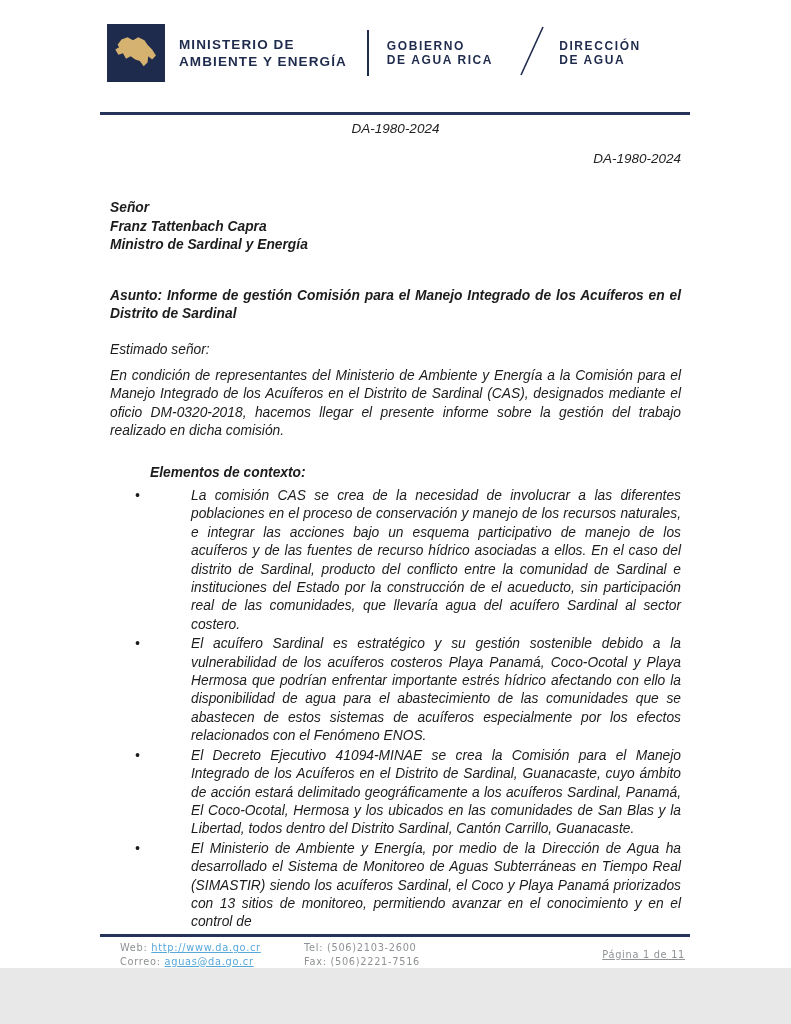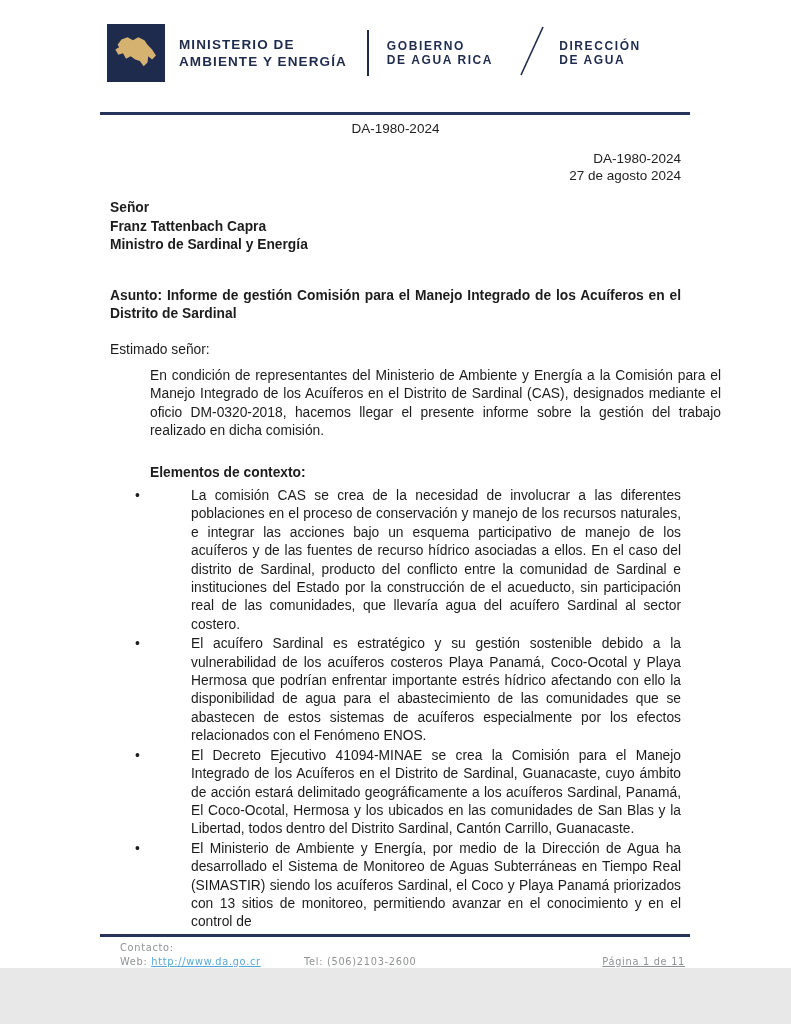--- a/index.html
+++ b/index.html
@@ -73,29 +73,29 @@
 
   
   .content {
     position: absolute;
     left: 110px;
     width: 571px;
     top: 0;
     font-size: 13.8px;
     line-height: 18.4px;
   }
-  .abs { position: absolute; width: 100%; }
+  .abs { position: absolute; width: 100%; font-style: italic; }
 
   .doc-number-center { top: 120px; text-align: center; font-size: 13.5px; color: #222; }
   .ref-block { top: 151px; text-align: right; font-size: 13.5px; line-height: 16.5px; color: #222; }
   .recipient { top: 199px; font-weight: bold; }
   .recipient div { line-height: 18.5px; }
   .subject { top: 287px; font-weight: bold; text-align: justify; }
   .greeting { top: 341px; }
-  .intro { top: 367px; text-align: justify; margin-left: 40px; }
+  .intro { top: 367px; text-align: justify; }
   .section-heading { top: 464px; font-weight: bold; padding-left: 40px; }
 
   .bullets { top: 487px; }
   .bullet-item { display: flex; margin-bottom: 1px; }
   .bullet-marker {
     flex: 0 0 45px;
     padding-left: 25px;
     font-size: 13.8px;
   }
   .bullet-text { flex: 1 1 auto; text-align: justify; margin-left: 36px; }
@@ -157,21 +157,20 @@
   </div>
 
   <div class="rule rule-top"></div>
 
   <div class="content">
 
     <div class="abs doc-number-center">DA-1980-2024</div>
 
     <div class="abs ref-block">
       <div>DA-1980-2024</div>
-      <div>27 de agosto 2024</div>
     </div>
 
     <div class="abs recipient">
       <div>Señor</div>
       <div>Franz Tattenbach Capra</div>
       <div>Ministro de Sardinal y Energía</div>
     </div>
 
     <div class="abs subject">Asunto: Informe  de gestión Comisión para el Manejo Integrado de los Acuíferos en el Distrito de Sardinal</div>
 
@@ -198,21 +197,20 @@
         <div class="bullet-marker">•</div>
         <div class="bullet-text">El Ministerio de Ambiente y Energía, por medio de la Dirección de Agua ha desarrollado el Sistema de Monitoreo de Aguas Subterráneas en Tiempo Real (SIMASTIR) siendo los acuíferos Sardinal, el Coco y Playa Panamá priorizados con 13 sitios de monitoreo, permitiendo avanzar en el conocimiento y en el control de</div>
       </div>
     </div>
   </div>
 
   <div class="rule rule-bottom"></div>
 
   <div class="footer">
     <div class="footer-contact">
-      <div class="full">Contacto:</div>
       <div>
         <span>Web:</span>
         <a href="#">http://www.da.go.cr</a>
       </div>
       <div>Tel: (506)2103-2600</div>
       <div>
         <span>Correo:</span>
         <a href="#">aguas@da.go.cr</a>
       </div>
       <div>Fax: (506)2221-7516</div>

